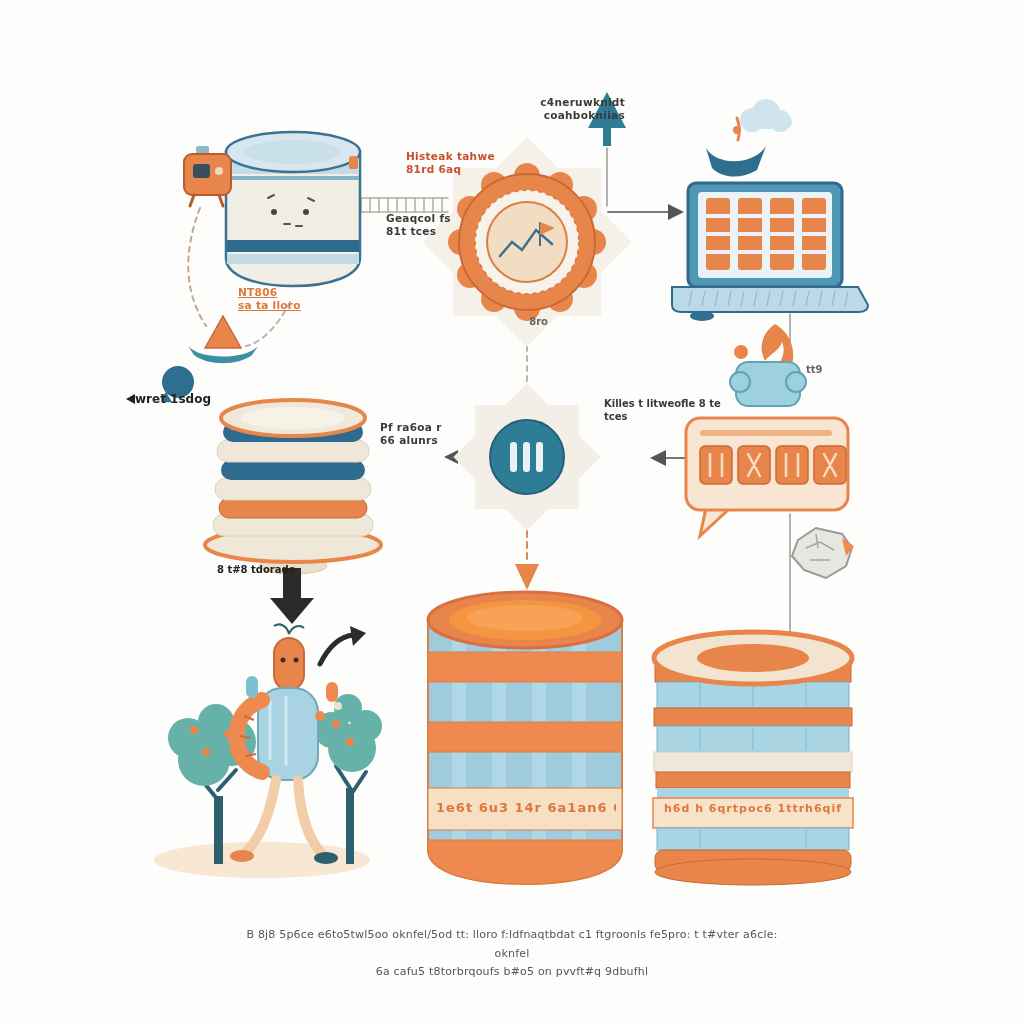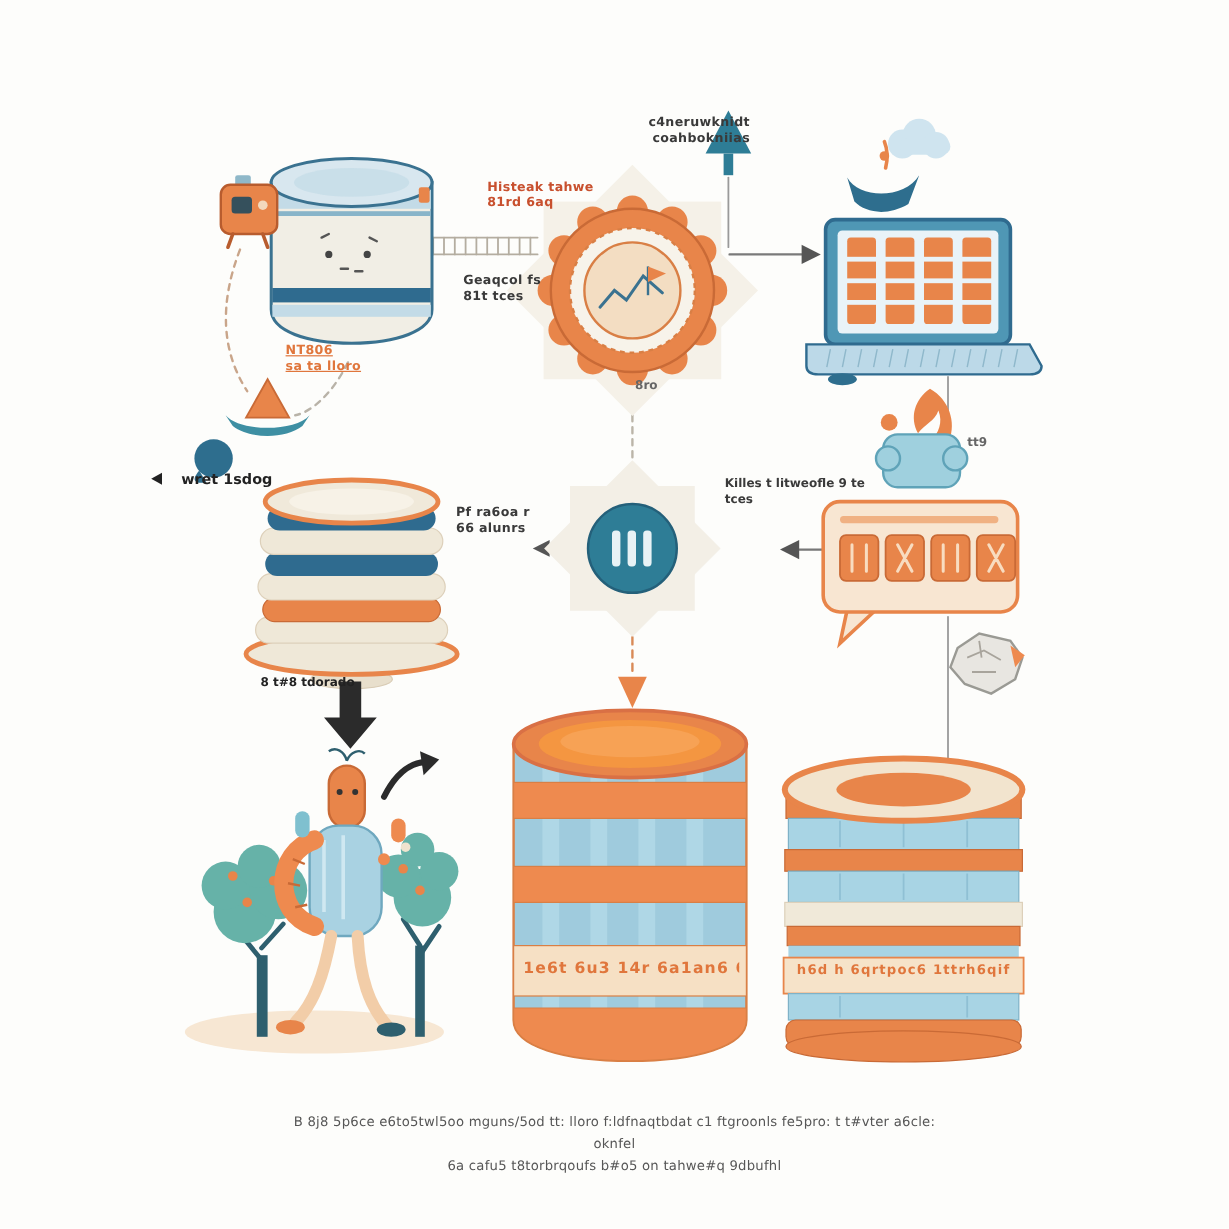--- a/index.html
+++ b/index.html
@@ -6,21 +6,21 @@
   .canvas{position:relative;width:1024px;height:1024px;background:#fdfdfb;font-family:"DejaVu Sans",sans-serif;}
   svg.art{position:absolute;left:0;top:0;}
   .label{position:absolute;color:#3a3a3a;font-weight:bold;line-height:1.25;}
   .lbl-sm{font-size:10.5px;letter-spacing:.3px;}
   .lbl-xs{font-size:10px;color:#666;}
   .lbl-center{text-align:right;}
   .lbl-red{color:#c8502e;}
   .lbl-orange{color:#e0763c;text-decoration:underline;}
   .band-text{position:absolute;color:#e0763c;font-weight:bold;text-align:center;white-space:nowrap;overflow:hidden;}
   .caption{position:absolute;left:232px;top:926px;width:560px;text-align:center;color:#565656;font-size:11px;line-height:1.7;letter-spacing:.2px;}
-  .wret{position:absolute;left:126px;top:392px;display:flex;align-items:center;gap:16px;font-weight:bold;font-size:12px;color:#222;}
+  .wret{position:absolute;left:126px;top:392px;display:flex;align-items:center;gap:0;font-weight:bold;font-size:12px;color:#222;}
   .tri-left{width:0;height:0;border-top:5px solid transparent;border-bottom:5px solid transparent;border-right:9px solid #222;display:inline-block;}
 </style>
 </head>
 <body>
 
 <div class="canvas">
 
 <svg class="art" viewBox="0 0 1024 1024" width="1024" height="1024">
 
   <g stroke-linecap="round">
@@ -271,21 +271,21 @@
 <div class="label lbl-sm lbl-center" style="left:440px;top:96px;width:185px;">
   <div>c4neruwknidt</div>
   <div>coahbokniias</div>
 </div>
 
 <div class="label lbl-sm lbl-red" style="left:406px;top:150px;width:95px;">
   <div>Histeak tahwe</div>
   <div>81rd 6aq</div>
 </div>
 
-<div class="label lbl-sm" style="left:386px;top:228px;width:90px;">
+<div class="label lbl-sm" style="left:386px;top:212px;width:90px;">
   <div>Geaqcol fs</div>
   <div>81t tces</div>
 </div>
 
 <div class="label lbl-sm lbl-orange" style="left:238px;top:286px;width:110px;">
   <div>NT806</div>
   <div>sa ta lloro</div>
 </div>
 
 <div class="wret">
@@ -293,28 +293,28 @@
   <span>wret 1sdog</span>
 </div>
 
 <div class="label lbl-sm" style="left:380px;top:421px;width:85px;">
   <div>Pf ra6oa r</div>
   <div>66 alunrs</div>
 </div>
 
 <div class="label lbl-xs lbl-center" style="left:508px;top:316px;width:40px;">8ro</div>
 
-<div class="label" style="left:604px;top:398px;width:125px;font-size:10px;">Killes t litweofle 9 te tces</div>
+<div class="label" style="left:604px;top:398px;width:125px;font-size:10px;">Killes t litweofle 8 te tces</div>
 
 <div class="label lbl-xs" style="left:806px;top:364px;">tt9</div>
 
 <div class="label" style="left:217px;top:564px;width:95px;font-size:10px;color:#222;">8 t#8 tdorado</div>
 
 <div class="band-text" style="left:436px;top:800px;width:180px;font-size:13px;letter-spacing:1px;">1e6t 6u3 14r 6a1an6 6t1qt</div>
 
 <div class="band-text" style="left:658px;top:802px;width:190px;font-size:11px;letter-spacing:1px;">h6d h 6qrtpoc6 1ttrh6qif</div>
 
 <div class="caption">
-  <div>B 8j8 5p6ce e6to5twl5oo mguns/5od tt: lloro f:ldfnaqtbdat c1 ftgroonls fe5pro: t t#vter a6cle: oknfel</div>
-  <div>6a cafu5 t8torbrqoufs b#o5 on tahwe#q 9dbufhl</div>
+  <div>B 8j8 5p6ce e6to5twl5oo oknfel/5od tt: lloro f:ldfnaqtbdat c1 ftgroonls fe5pro: t t#vter a6cle: oknfel</div>
+  <div>6a cafu5 t8torbrqoufs b#o5 on pvvft#q 9dbufhl</div>
 </div>
 
 </div>
 
 </body></html>

